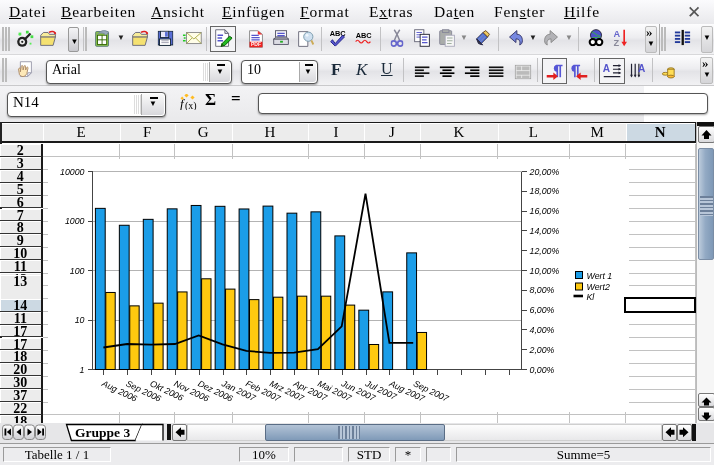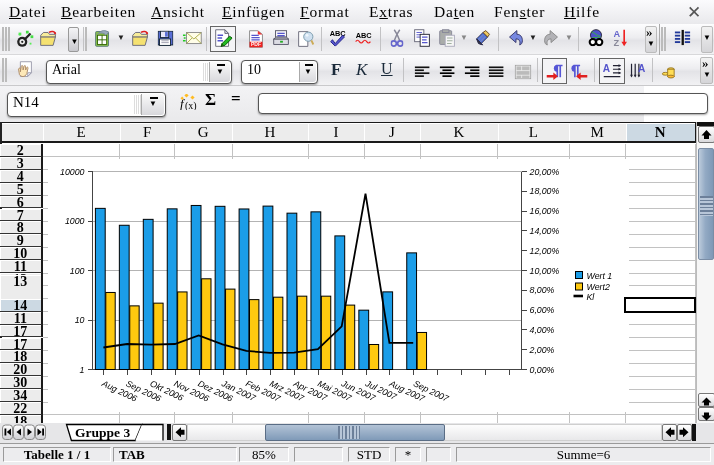--- a/index.html
+++ b/index.html
@@ -436,21 +436,21 @@
         <div class="rhead" style="top:138.10000000000002px;height:12.9px;line-height:13.5px">11</div>
         <div class="rhead" style="top:151px;height:12.9px;line-height:13.5px">12</div>
         <div class="rhead" style="top:153px;height:29px;line-height:13.5px">13</div>
         <div class="rhead hsel" style="top:176.8px;height:12.9px;line-height:13.5px">14</div>
         <div class="rhead" style="top:189.70000000000002px;height:12.9px;line-height:13.5px">11</div>
         <div class="rhead" style="top:202.6px;height:12.9px;line-height:13.5px">17</div>
         <div class="rhead" style="top:215.5px;height:12.9px;line-height:13.5px">17</div>
         <div class="rhead" style="top:228.4px;height:12.9px;line-height:13.5px">18</div>
         <div class="rhead" style="top:241.3px;height:12.9px;line-height:13.5px">20</div>
         <div class="rhead" style="top:254.20000000000002px;height:12.9px;line-height:13.5px">30</div>
-        <div class="rhead" style="top:267.1px;height:12.9px;line-height:13.5px">34</div>
+        <div class="rhead" style="top:267.1px;height:12.9px;line-height:13.5px">37</div>
         <div class="rhead" style="top:280px;height:12.9px;line-height:13.5px">22</div>
         <div class="rhead" style="top:292.90000000000003px;height:12.9px;line-height:13.5px">18</div>
       </div>
 
   <div id="chart" class="abs">
         <svg width="581" height="253" style="position:absolute;left:0;top:0" font-family="Liberation Sans,sans-serif">
           <g stroke="#b3b3b3" stroke-width="1" shape-rendering="crispEdges">
             <line x1="44.5" y1="12.5" x2="473.5" y2="12.5"></line>
             <line x1="44.5" y1="62" x2="473.5" y2="62"></line>
             <line x1="44.5" y1="111.5" x2="473.5" y2="111.5"></line>
@@ -622,23 +622,22 @@
  <div class="sbtn" style="left:662px;top:1px;width:15px;height:16.5px"><svg width="13" height="14.5">
           <path d="M2.5 7.2l5.5-5v2.5h3.5v5H8v2.5z" fill="#000"></path>
         </svg></div>
  <div class="sbtn" style="left:676.5px;top:1px;width:15px;height:16.5px"><svg width="13" height="14.5">
           <path d="M10.5 7.2l-5.5-5v2.5H1.5v5H5v2.5z" fill="#000"></path>
         </svg></div>
  <div class="abs" style="left:691.5px;top:1px;width:4px;height:16.5px;background:#111"></div>
 </div>
 
 <div id="statusbar" class="abs">
- <div class="scell" style="left:3px;width:108px;font-weight:bold">Tabelle 1 / 1</div>
- <div class="scell" style="left:113px;width:124px;text-align:left;padding-left:5px;font-weight:bold">TAB</div>
- <div class="scell" style="left:239px;width:50px">85%</div>
+ <div class="scell" style="left:3px;width:108px;font-weight:normal">Tabelle 1 / 1</div>
+ <div class="scell" style="left:239px;width:50px">10%</div>
  <div class="scell" style="left:294px;width:49px"></div>
  <div class="scell" style="left:348px;width:42px">STD</div>
  <div class="scell" style="left:395px;width:26px">*</div>
  <div class="scell" style="left:426px;width:25px"></div>
- <div class="scell" style="left:456px;width:255px">Summe=6</div>
+ <div class="scell" style="left:456px;width:255px">Summe=5</div>
 </div>
 
 </div>
 
 </body></html>

